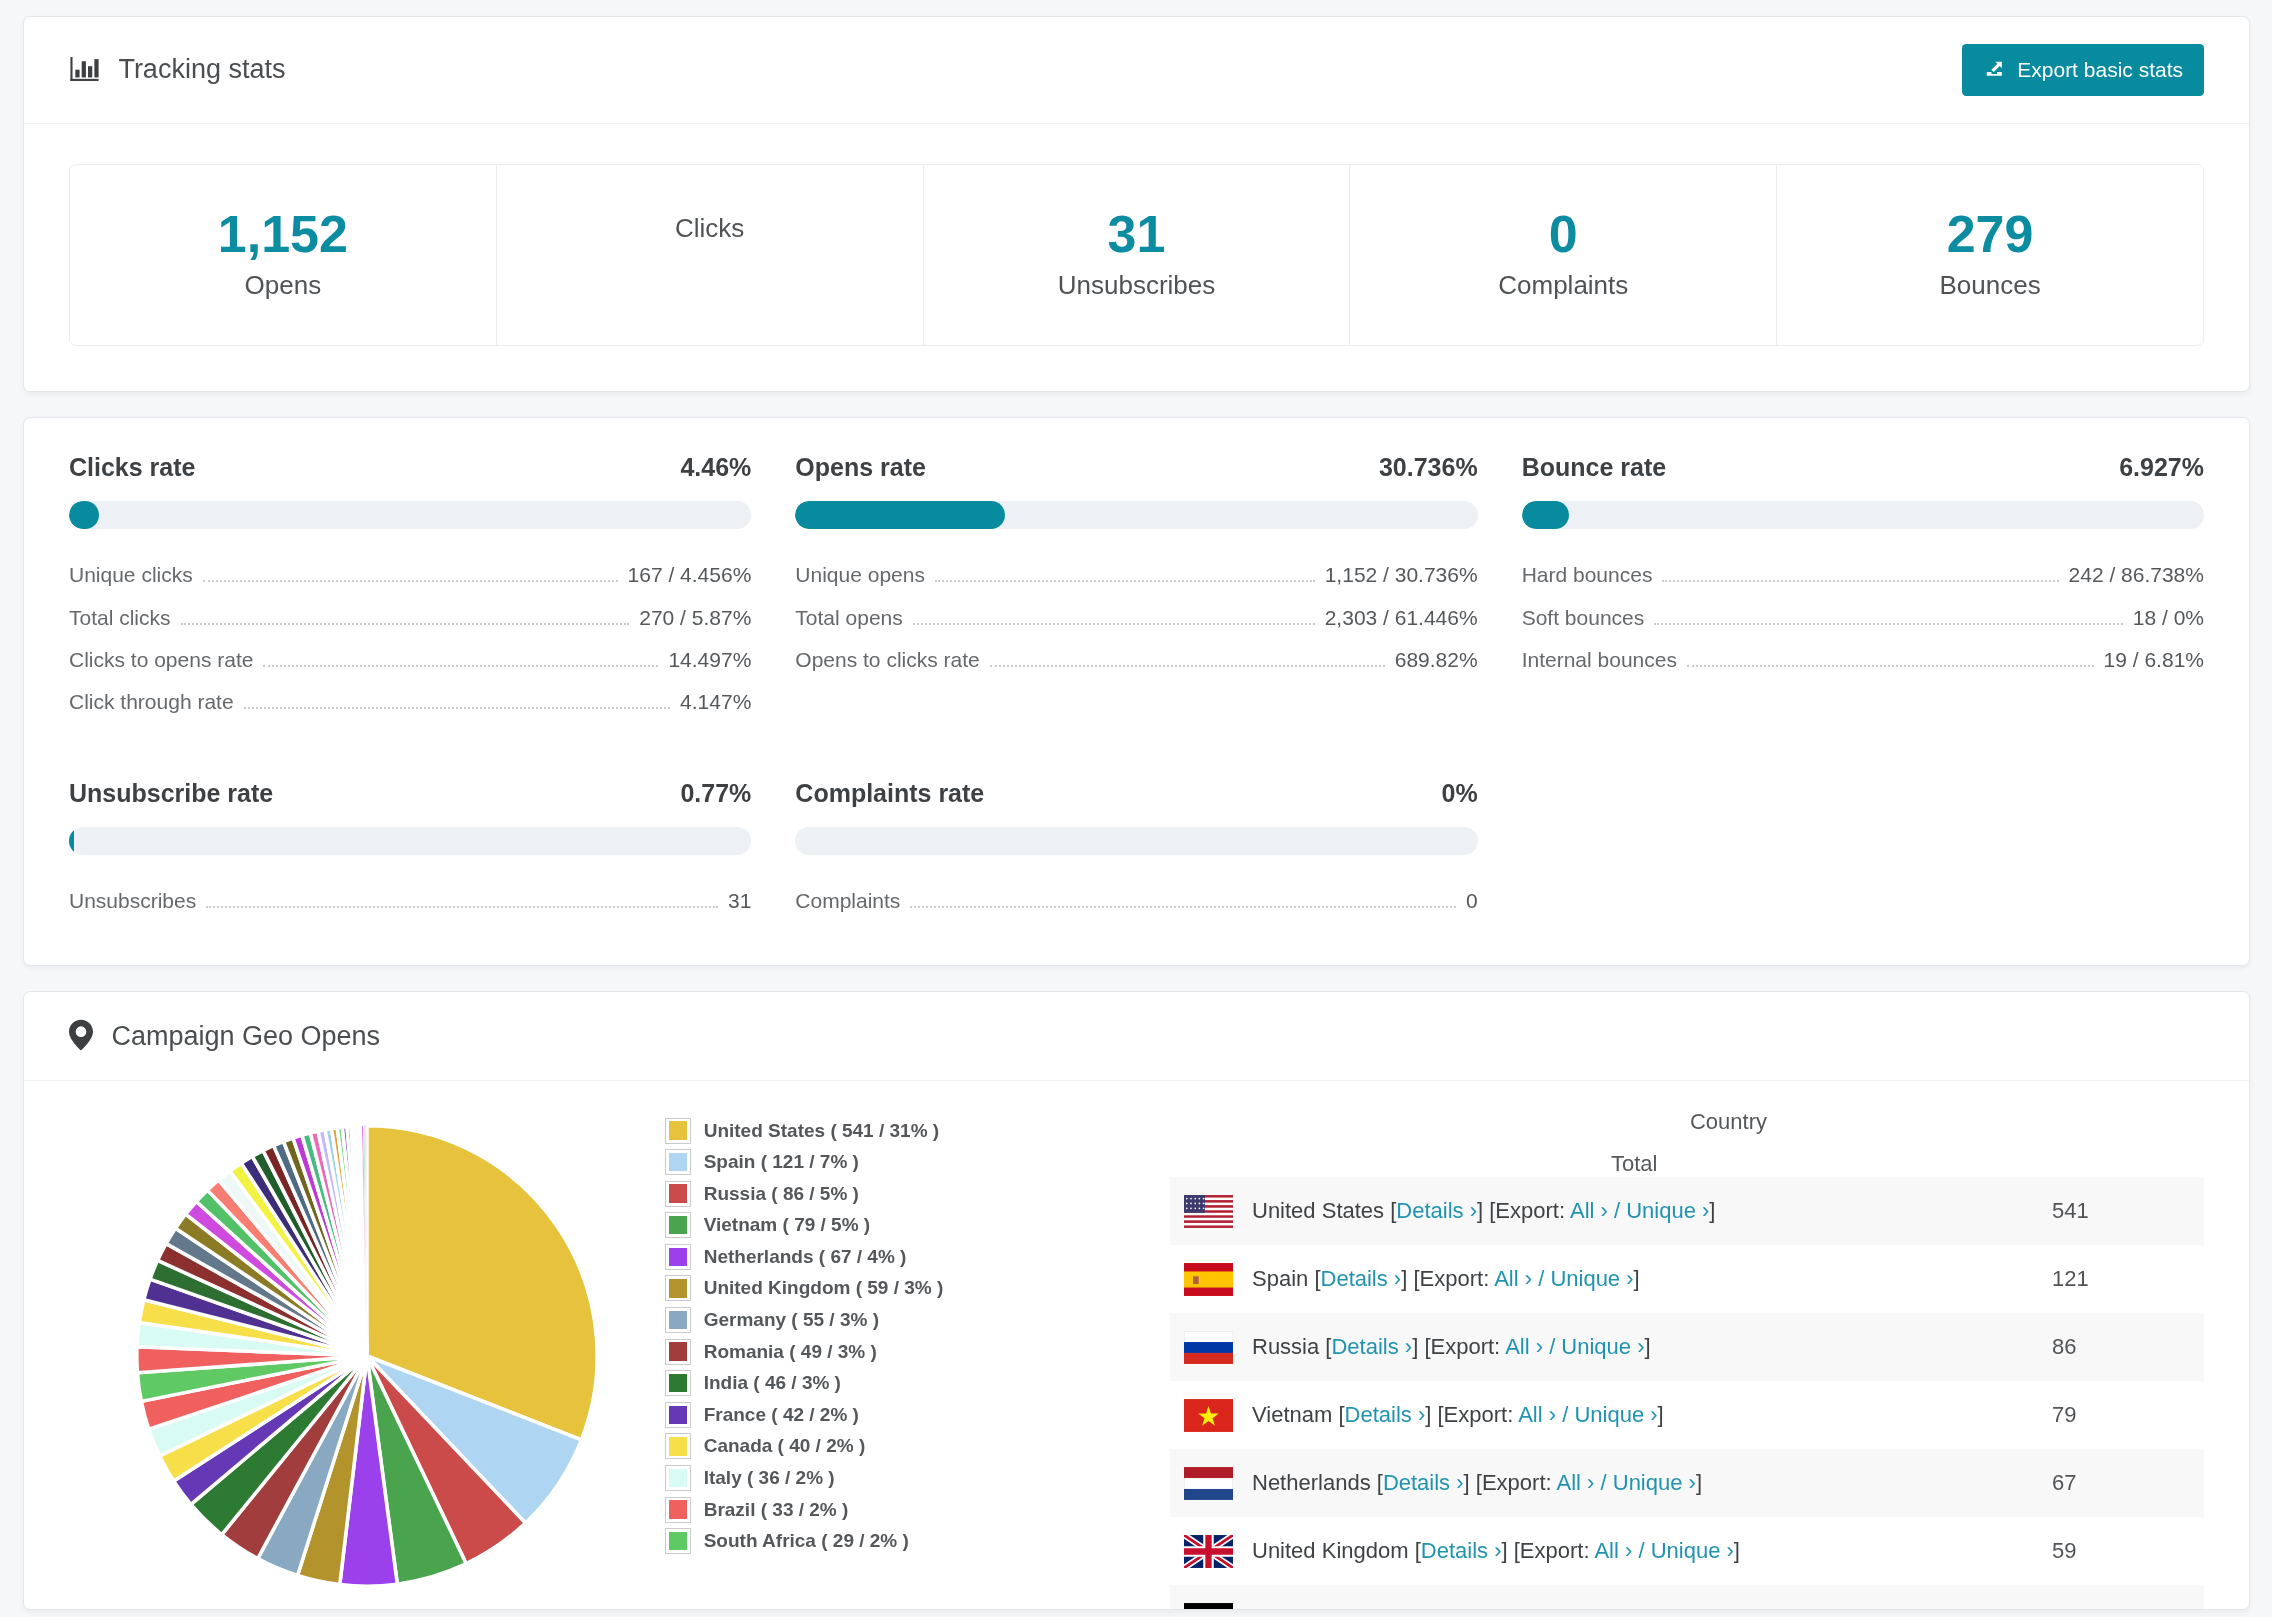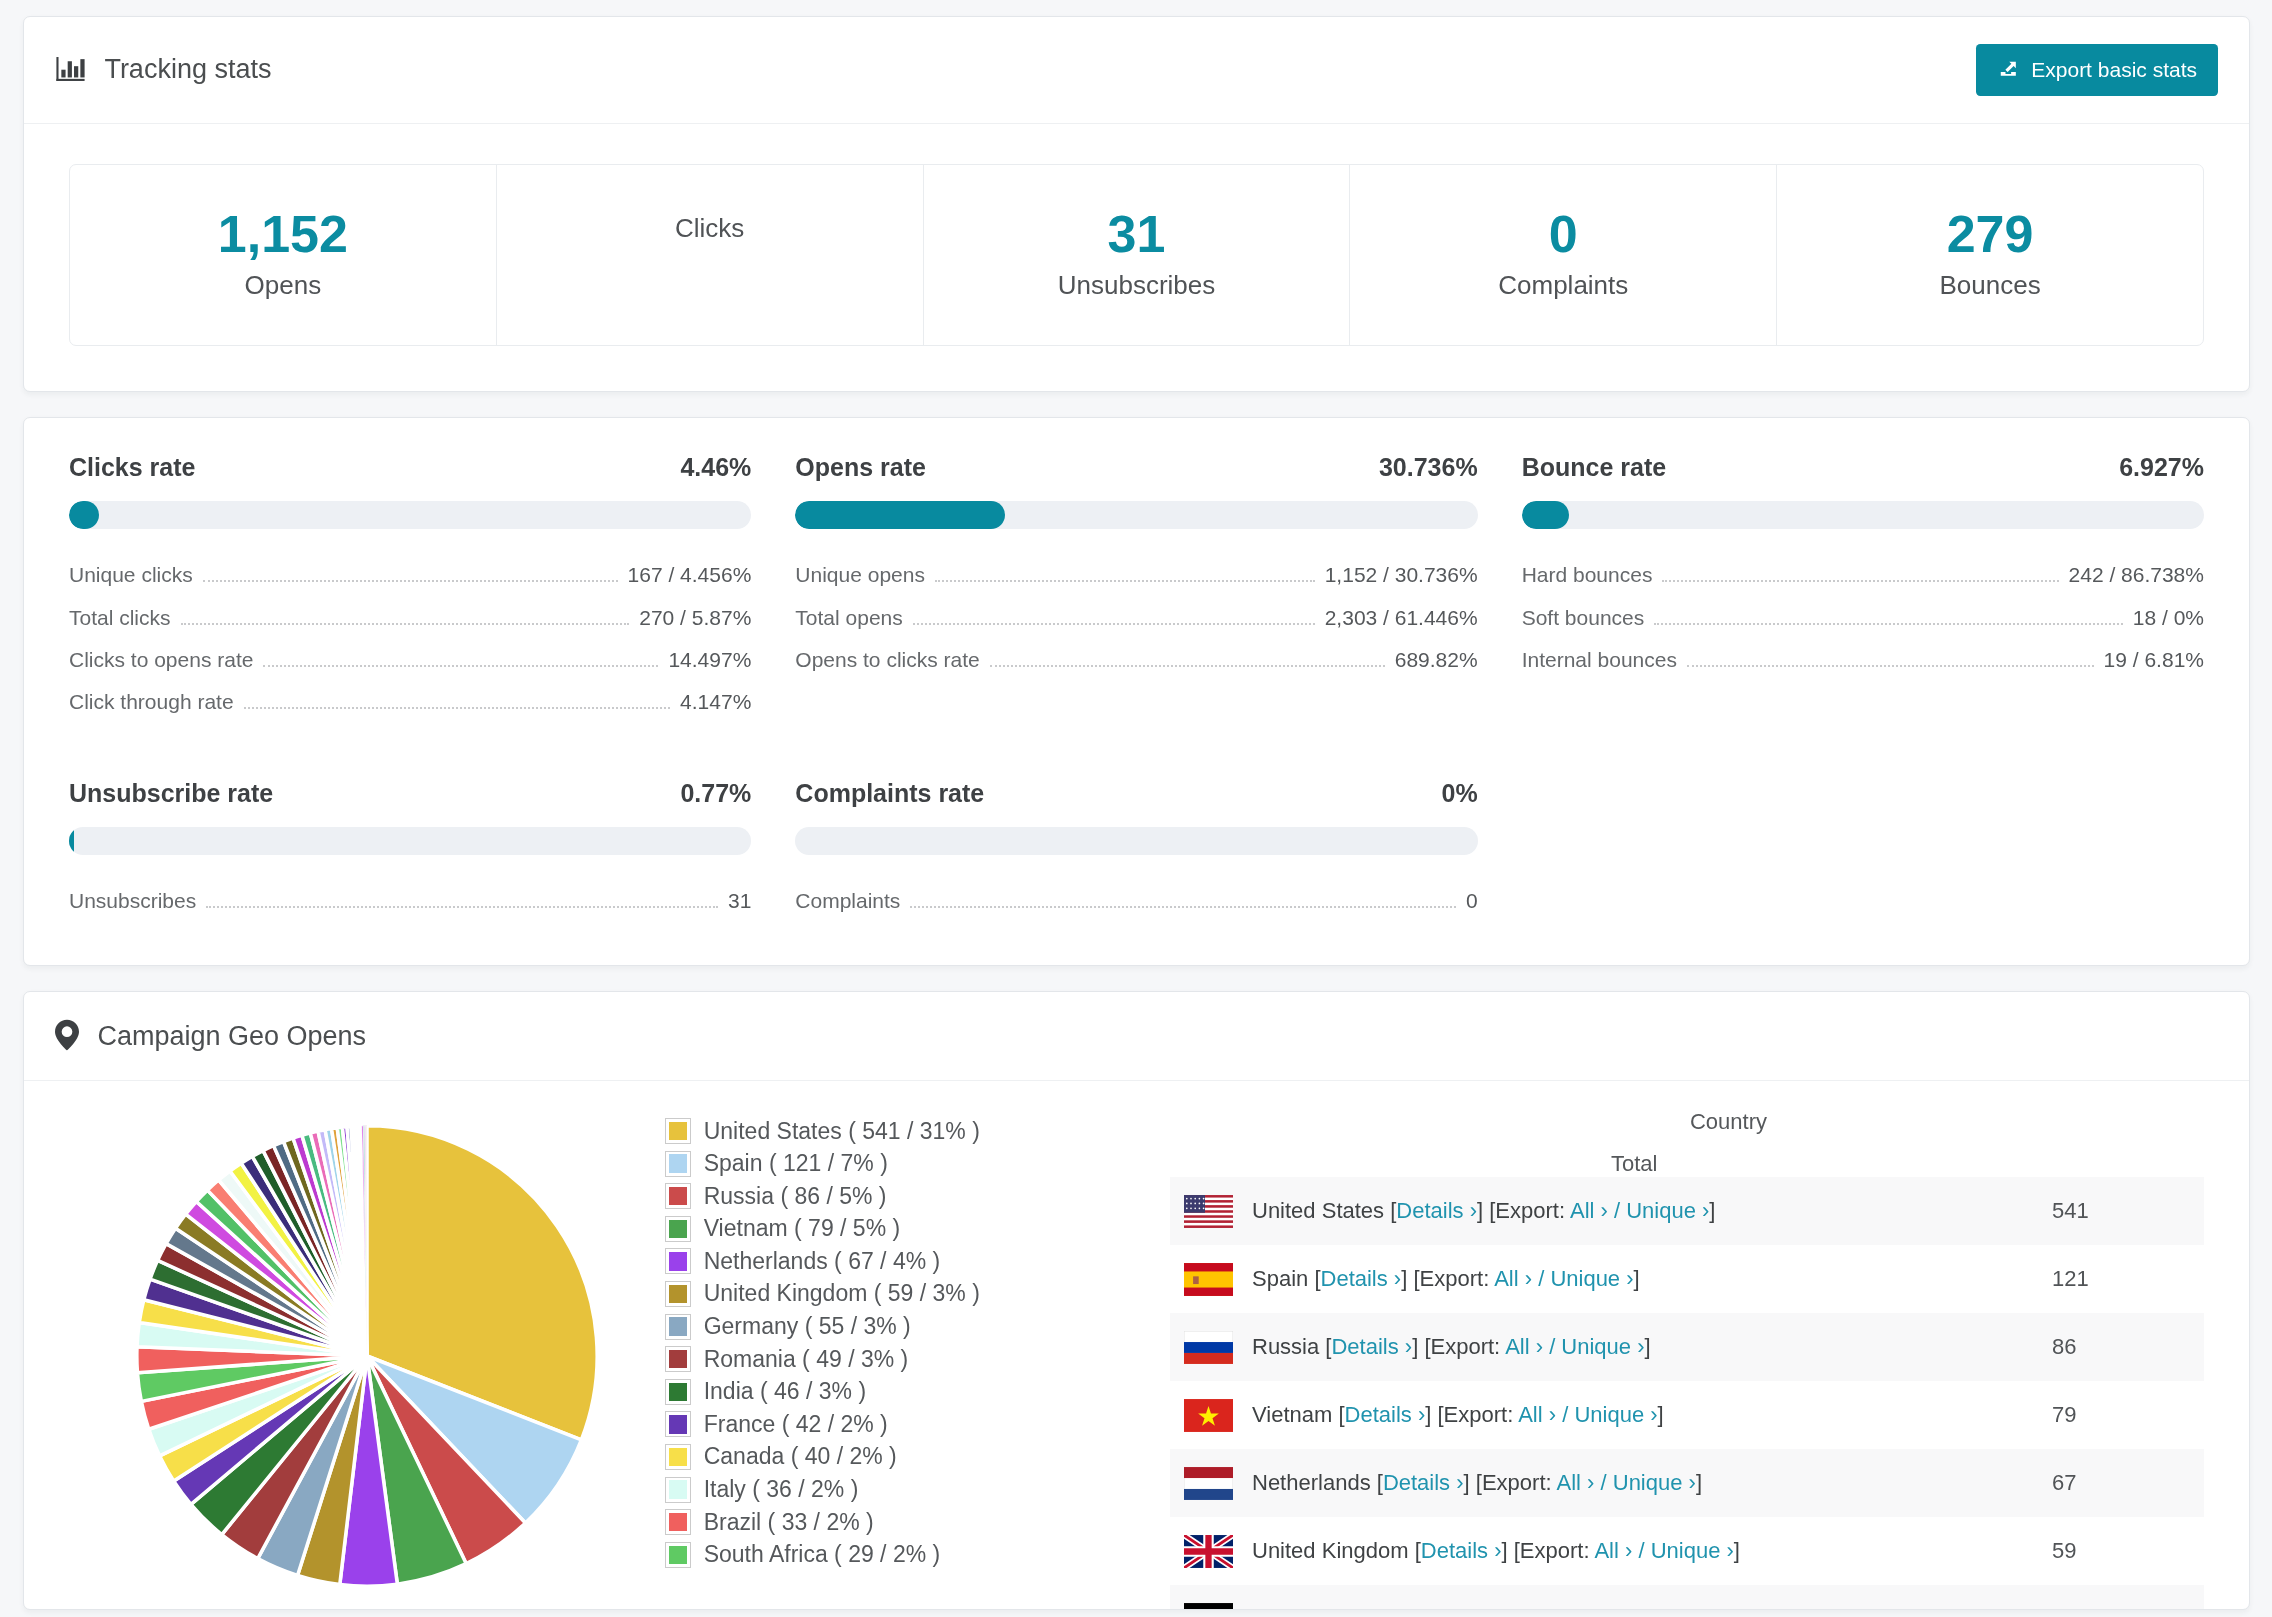--- a/index.html
+++ b/index.html
@@ -14,21 +14,21 @@
     background:#fff;
     border:1.4px solid #e3e6ea;
     border-radius:7px;
     box-shadow:0 2.1px 5.6px rgba(40,50,60,0.05);
   }
   .card + .card { margin-top:25.4px; }
 
   
   .card-head {
     display:flex; align-items:center; justify-content:space-between;
-    padding:27px 31px; border-bottom:1.4px solid #eef0f2;
+    padding:27px 45px; border-bottom:1.4px solid #eef0f2;
   }
   .head-left { display:flex; align-items:center; gap:18.4px; }
   .card-title { font-size:27px; color:#4b4e50; }
   .btn-export {
     display:flex; align-items:center; gap:11.3px;
     background:#088a9f; color:#fff; border:none; border-radius:4.2px;
     font-size:21px; padding:12px 21px; cursor:pointer;
     font-family:inherit;
   }
   .stats-grid {
@@ -62,21 +62,21 @@
   #geo-card { height:619px; overflow:hidden; }
   .geo-body { display:flex; padding:28px 45px 0; }
   .pie-wrap { width:466px; height:466px; margin-left:65px; margin-top:14px; flex:none; }
   .legend { width:385px; margin-left:65px; padding-top:8.5px; flex:none; }
   .legend-item { display:flex; align-items:center; margin-bottom:5.6px; cursor:pointer; }
   .swatch {
     width:26px; height:26px; flex:none;
     border:1.4px solid #cbcbcb; background:#fff; padding:2.8px; margin-right:12.7px;
   }
   .swatch i { display:block; width:100%; height:100%; }
-  .legend-label { font-size:23px; color:#55585b; white-space:nowrap; }
+  .legend-label { font-size:19px; color:#55585b; white-space:nowrap;font-weight:bold; }
 
   .geo-table { flex:1; margin-left:120px; font-size:22px; }
   .g-head { display:flex; align-items:center; height:68px; color:#55585b;flex-direction:column; }
   .g-head .h-country { flex:1; padding-left:83px; }
   .g-head .h-total { width:152px; }
   .g-row { display:flex; align-items:center; height:68px; padding-left:14px; }
   .g-row.stripe { background:#f8f8f9; }
   .flag { width:49px; height:33px; margin-right:19px; flex:none; }
   .flag svg { width:100%; height:100%; display:block; }
   .g-country { flex:1; color:#3f4244; white-space:nowrap; }

